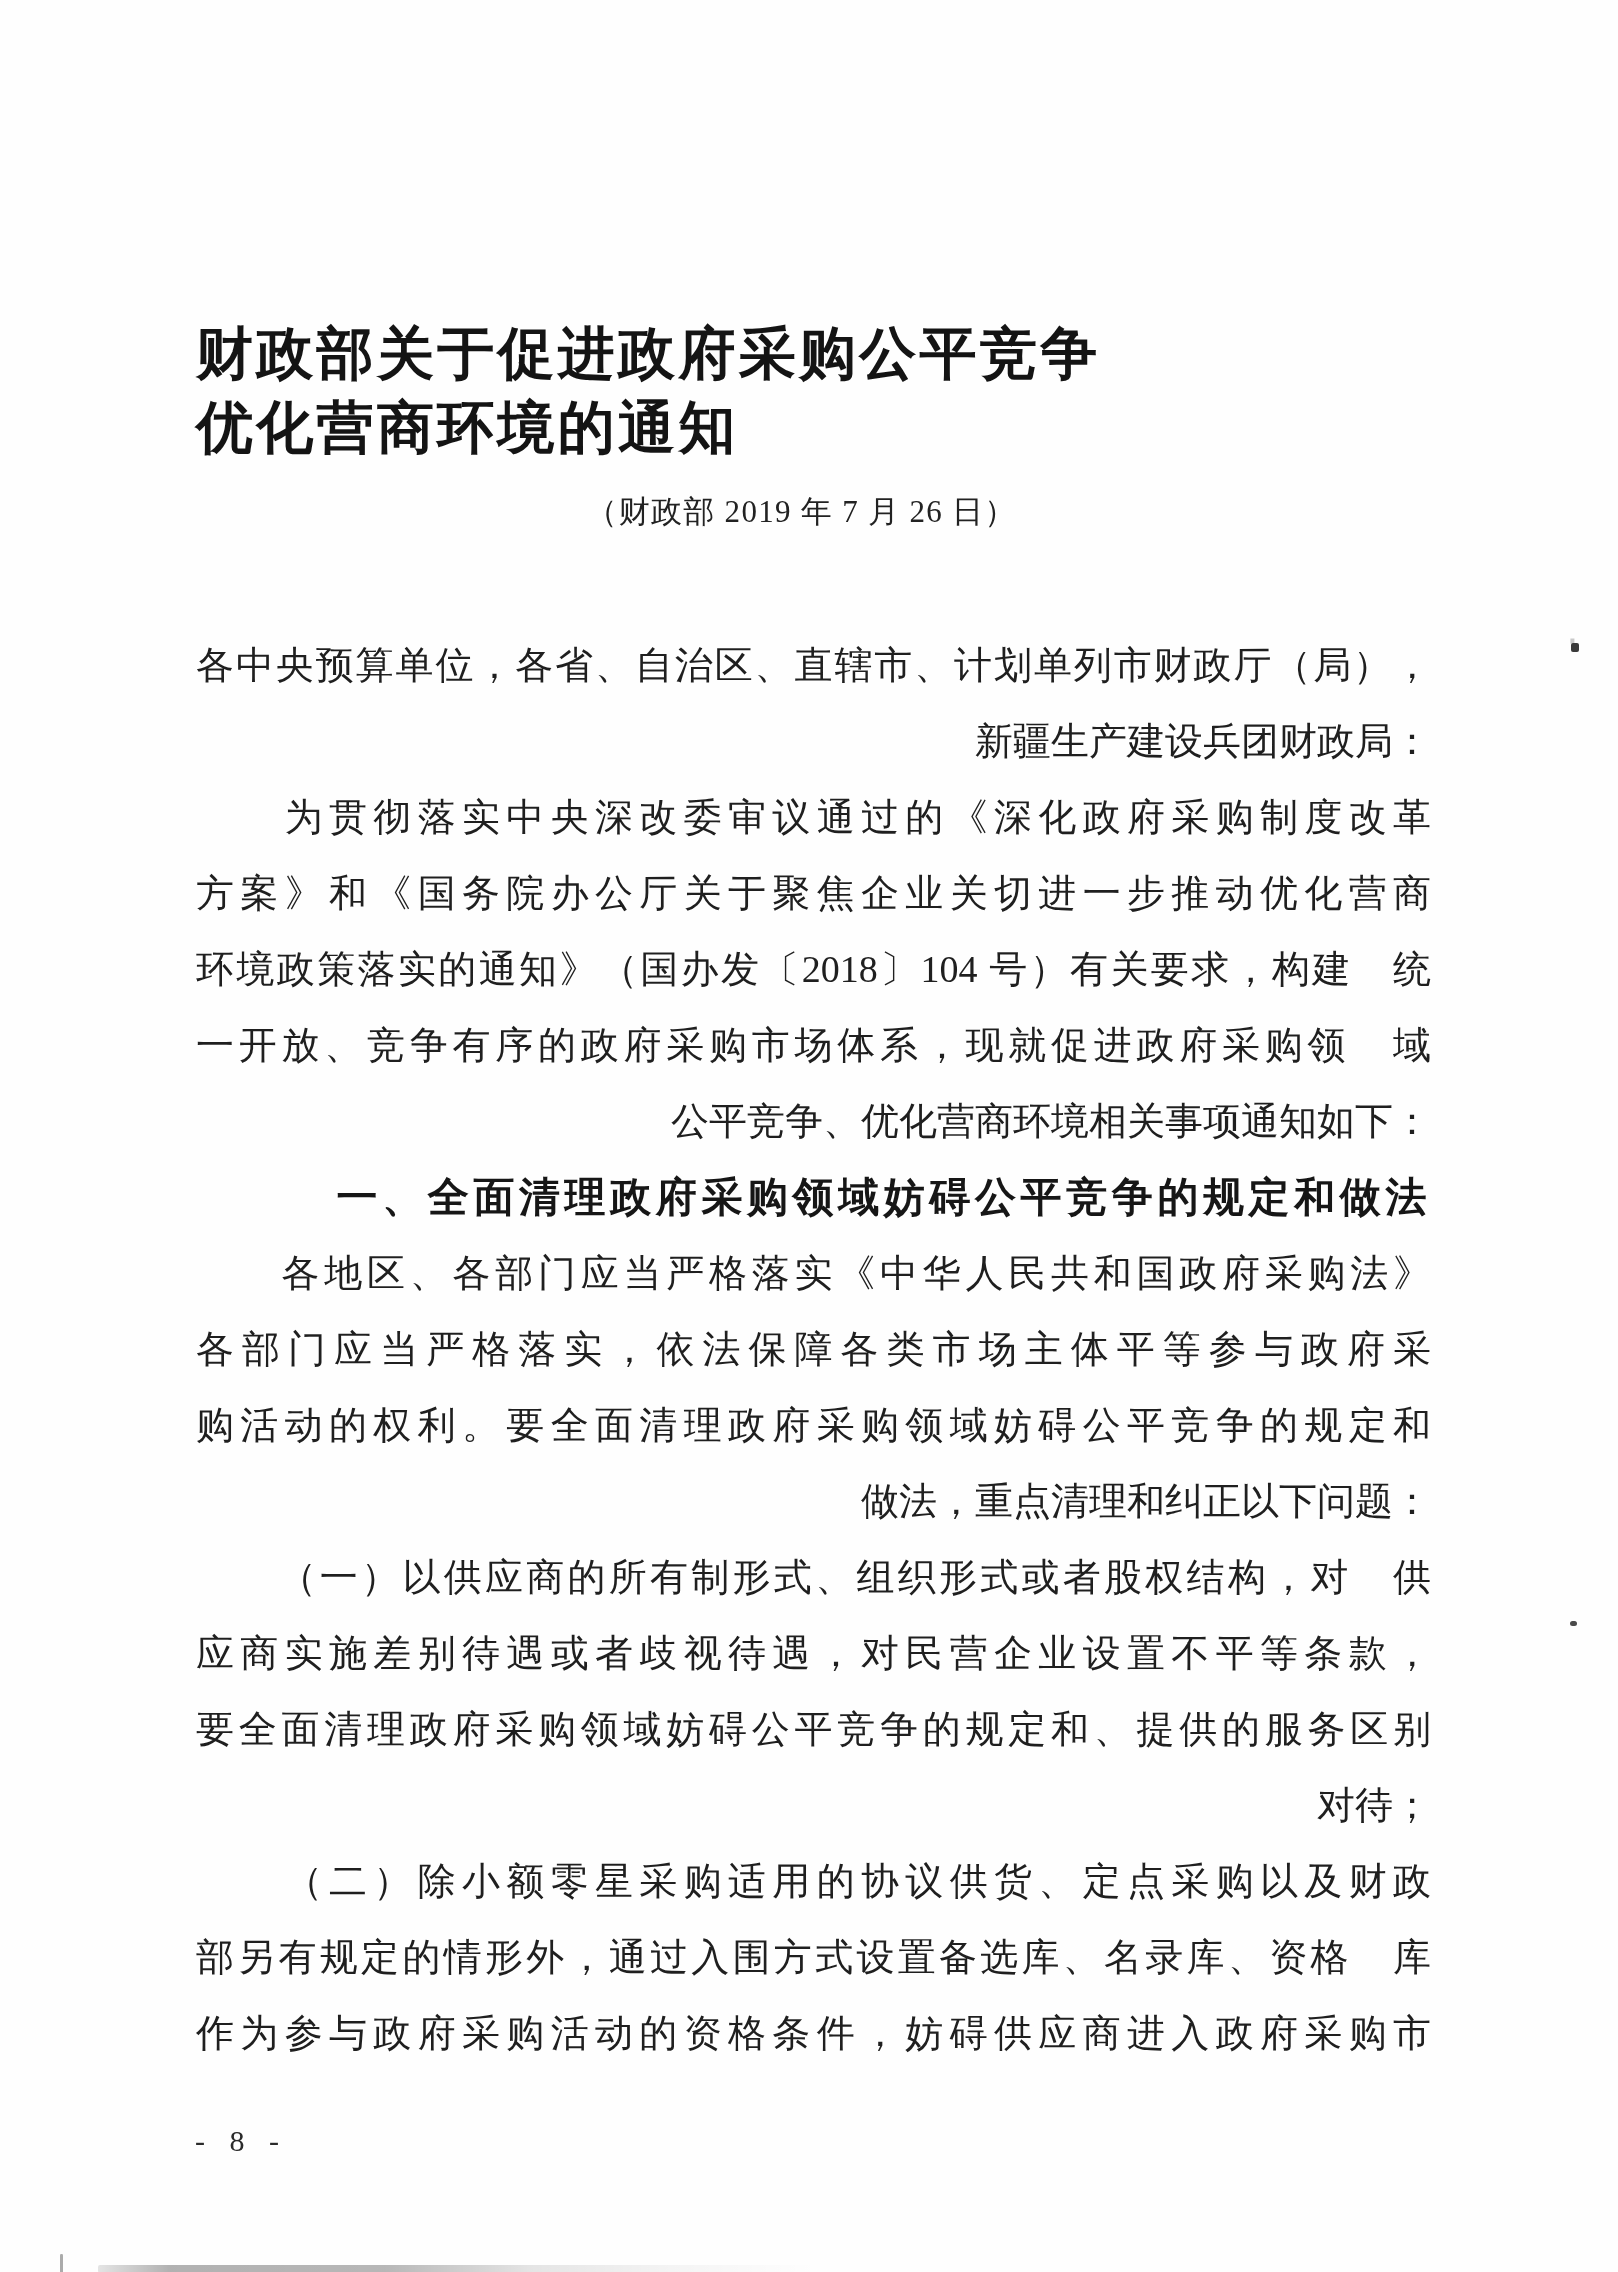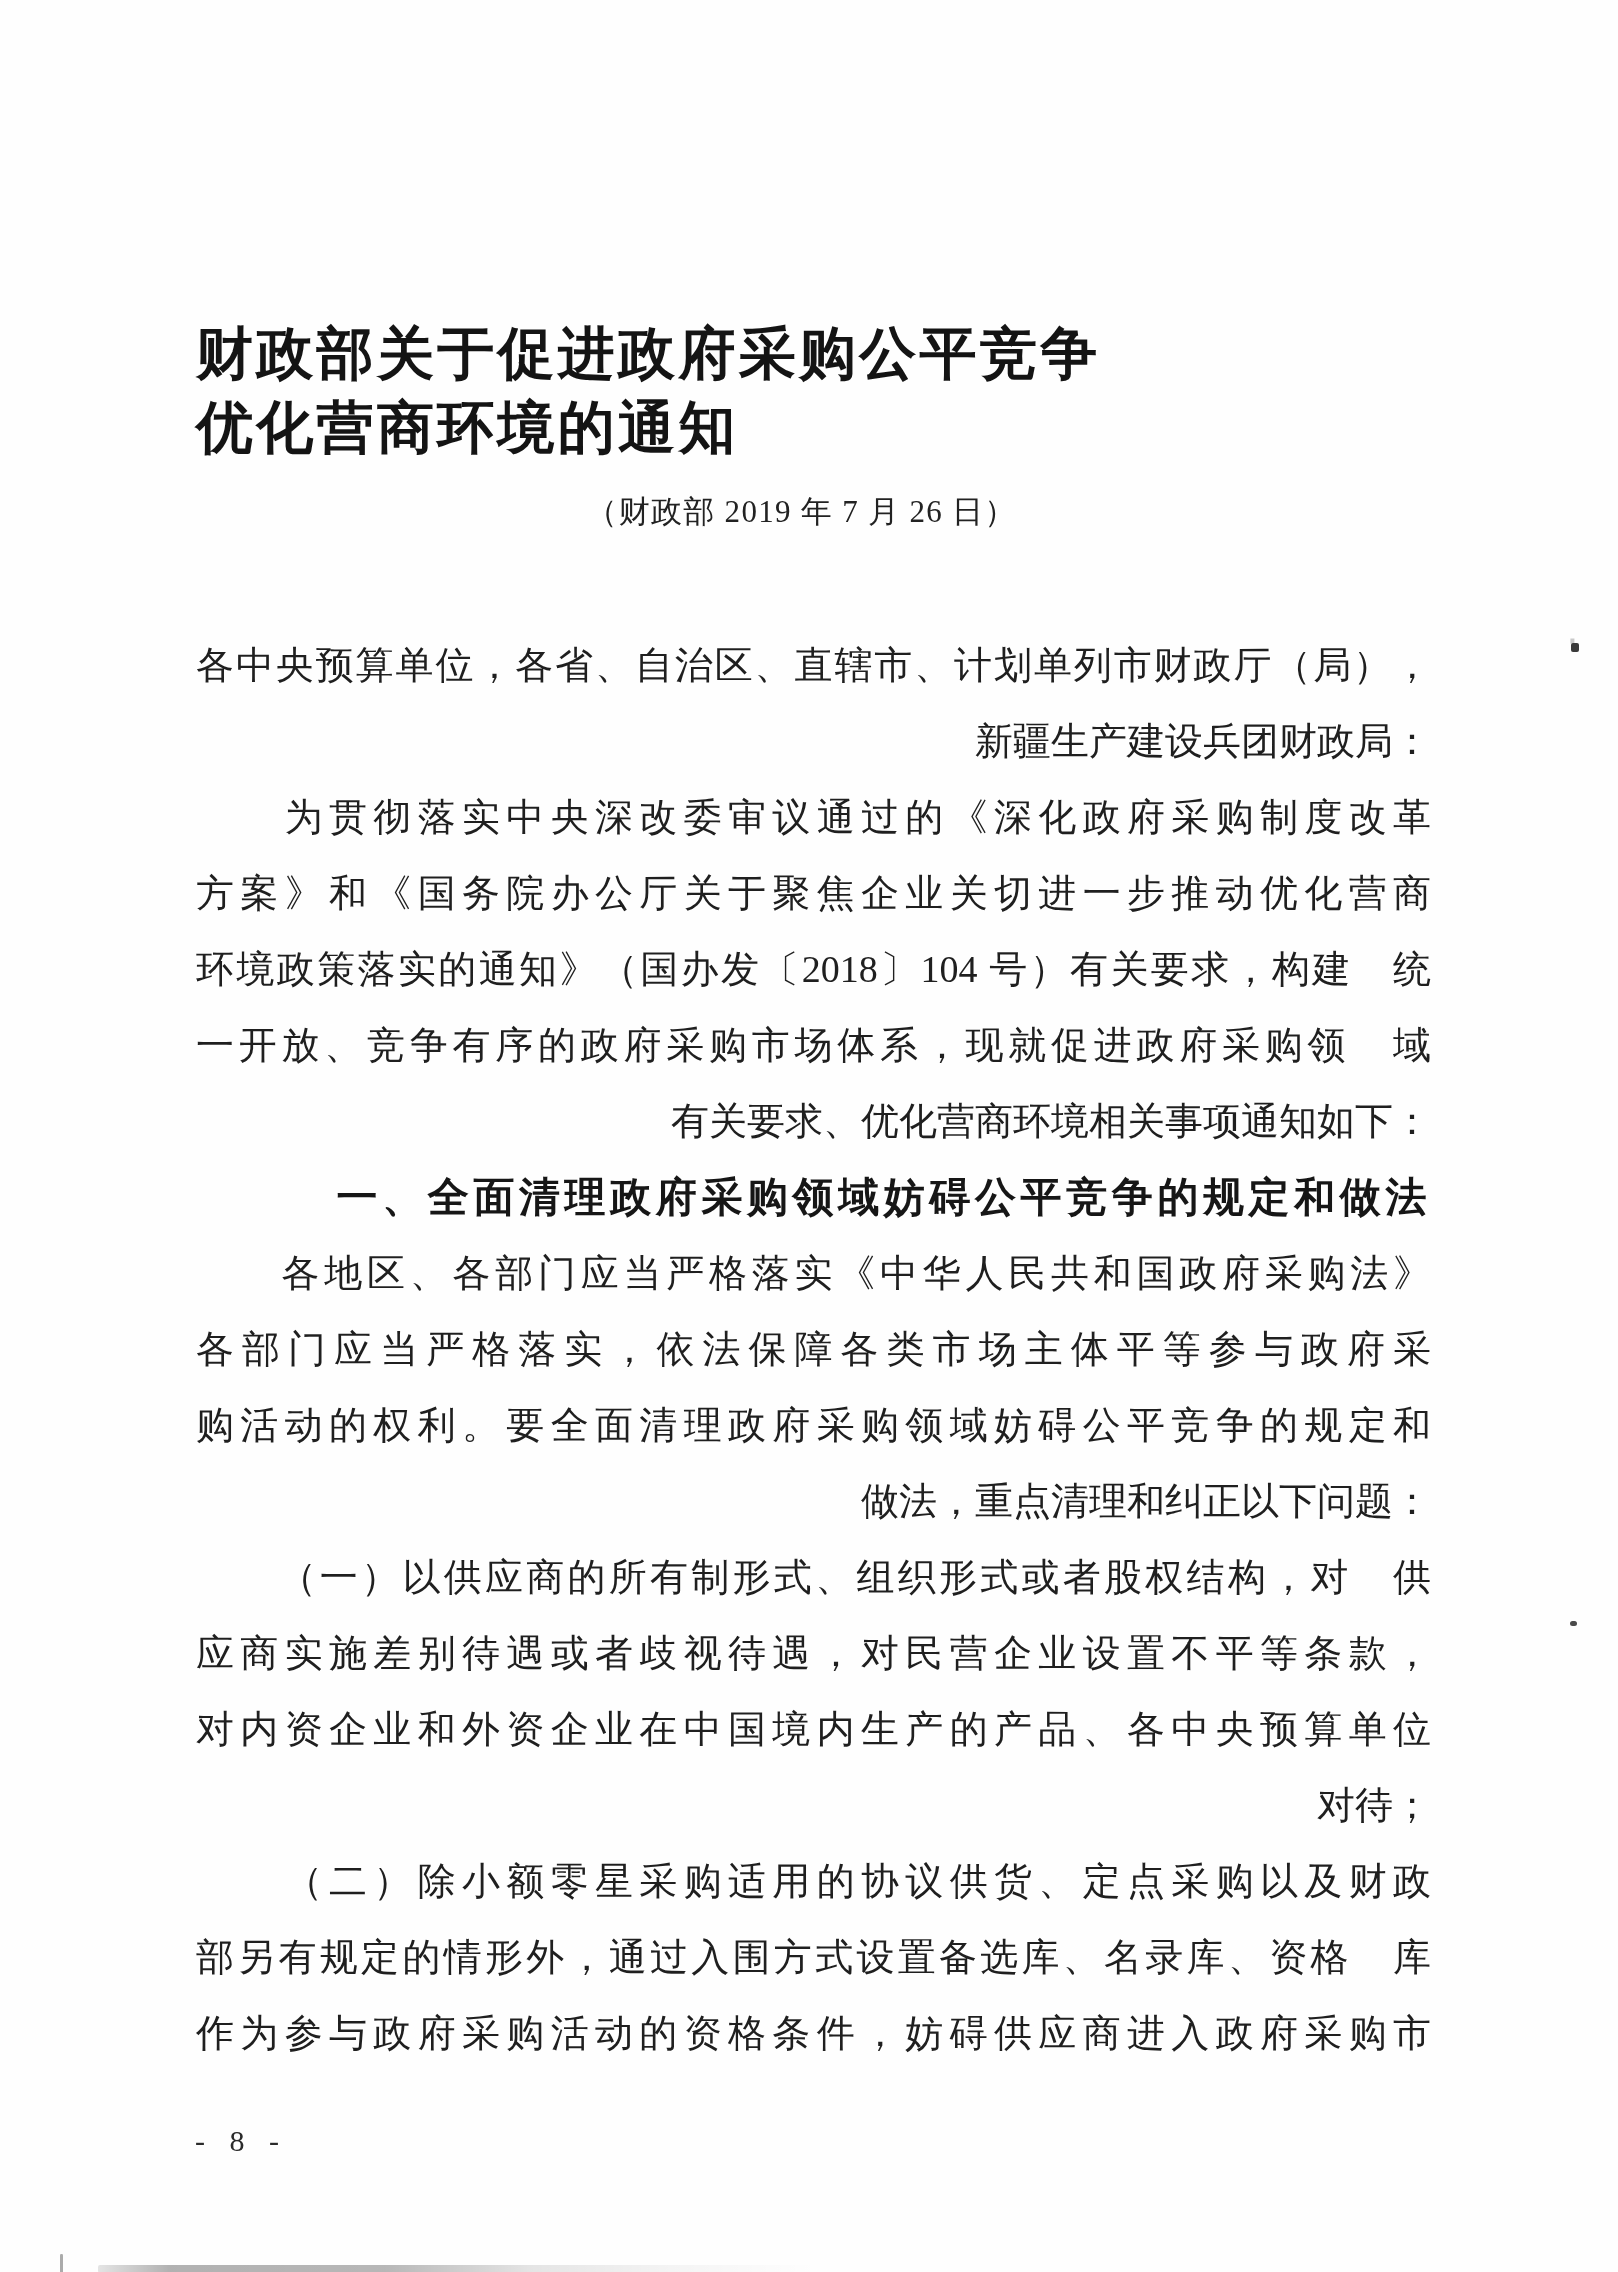--- a/index.html
+++ b/index.html
@@ -116,29 +116,29 @@
   <div class="title line2">优化营商环境的通知</div>
   <div class="dateline">（财政部 2019 年 7 月 26 日）</div>
 
   <div class="body" id="body-lines">
       <div class="bline j">各中央预算单位，各省、自治区、直辖市、计划单列市财政厅（局），</div>
       <div class="bline">新疆生产建设兵团财政局：</div>
       <div class="bline j">　　为贯彻落实中央深改委审议通过的《深化政府采购制度改革</div>
       <div class="bline j">方案》和《国务院办公厅关于聚焦企业关切进一步推动优化营商</div>
       <div class="bline j">环境政策落实的通知》（国办发〔2018〕104 号）有关要求，构建　统</div>
       <div class="bline j">一开放、竞争有序的政府采购市场体系，现就促进政府采购领　域</div>
-      <div class="bline">有关要求、优化营商环境相关事项通知如下：</div>
+      <div class="bline">公平竞争、优化营商环境相关事项通知如下：</div>
       <div class="bline b">　　一、全面清理政府采购领域妨碍公平竞争的规定和做法</div>
       <div class="bline j">　　各地区、各部门应当严格落实《中华人民共和国政府采购法》</div>
       <div class="bline j">各部门应当严格落实，依法保障各类市场主体平等参与政府采</div>
       <div class="bline j">购活动的权利。要全面清理政府采购领域妨碍公平竞争的规定和</div>
       <div class="bline">做法，重点清理和纠正以下问题：</div>
       <div class="bline j">　　（一）以供应商的所有制形式、组织形式或者股权结构，对　供</div>
       <div class="bline j">应商实施差别待遇或者歧视待遇，对民营企业设置不平等条款，</div>
-      <div class="bline j">对内资企业和外资企业在中国境内生产的产品、各中央预算单位</div>
+      <div class="bline j">要全面清理政府采购领域妨碍公平竞争的规定和、提供的服务区别</div>
       <div class="bline">对待；</div>
       <div class="bline j">　　（二）除小额零星采购适用的协议供货、定点采购以及财政</div>
       <div class="bline j">部另有规定的情形外，通过入围方式设置备选库、名录库、资格　库</div>
       <div class="bline j">作为参与政府采购活动的资格条件，妨碍供应商进入政府采购市</div>
     </div>
 
   <div class="pagenum">- 8 -</div>
 
   <div class="speck speck-a"></div>
   <div class="speck speck-b"></div>

